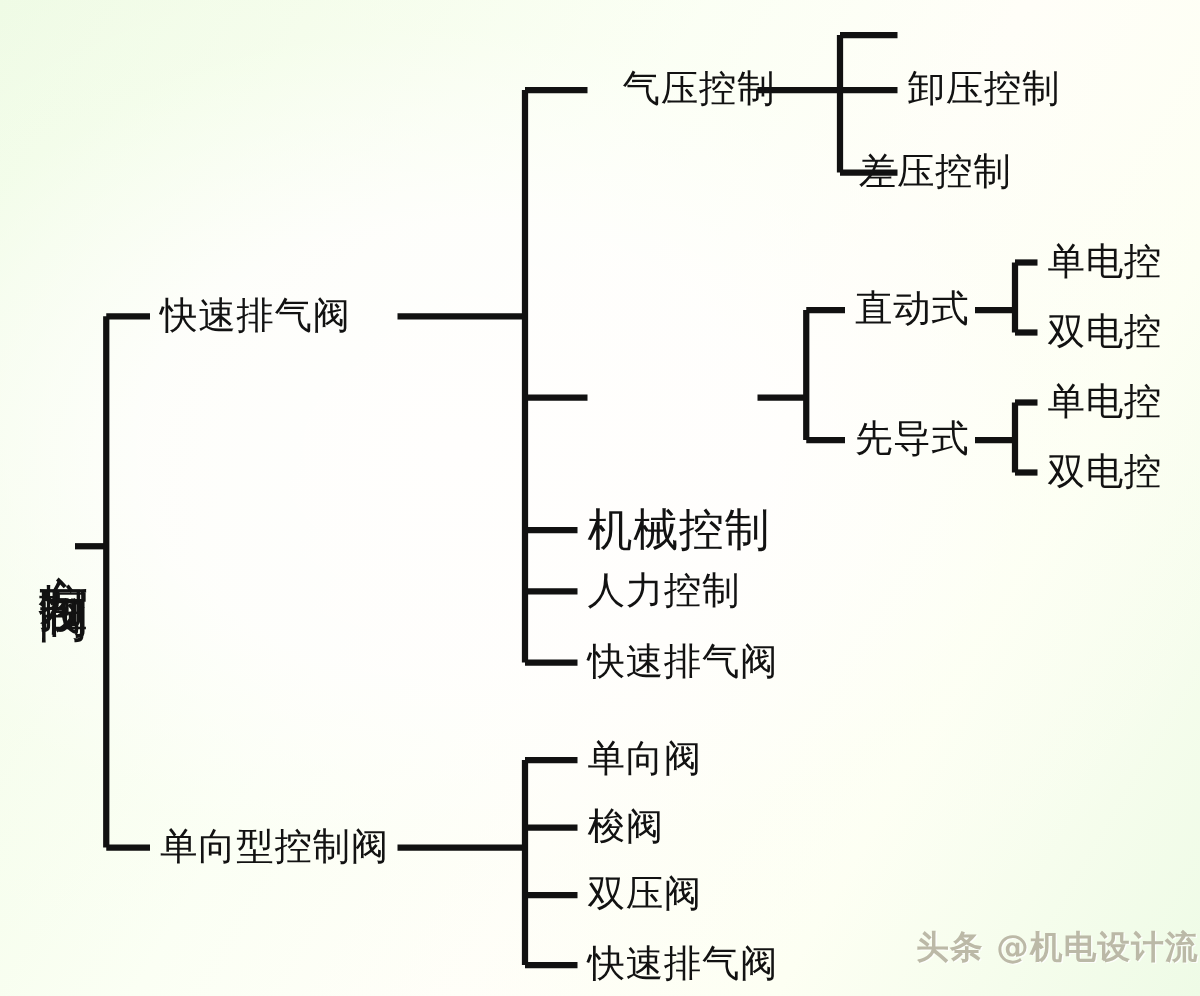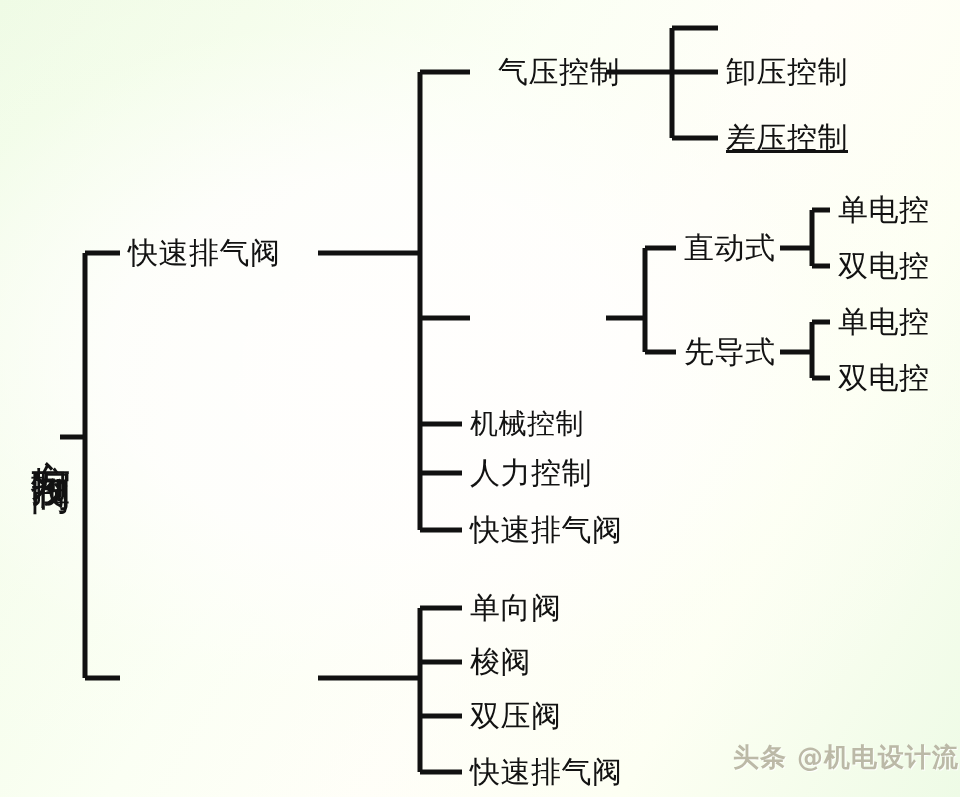--- a/index.html
+++ b/index.html
@@ -95,32 +95,33 @@
         <path d="M 780 352 L 812 352"></path>
         <path d="M 812 322 L 812 378"></path>
         <path d="M 812 322 L 830 322"></path>
         <path d="M 812 378 L 830 378"></path>
       </g>
   </svg>
 
   <div class="node-label node-root" id="root-label" style="left: 30px; top: 437px; font-size: 40px; transform: translateY(-50%);">方向控制阀</div>
 
   <div class="node-label" id="l1-0" style="left: 128px; font-size: 30px; top: 253px; transform: translateY(-50%);">快速排气阀</div>
+  <div class="node-label" id="l1-1" style="left: 128px; font-size: 30px; top: 678px; transform: translateY(-50%);">单向型控制阀</div>
 
   <div class="node-label" id="l2-0" style="left: 498px; font-size: 30px; top: 72px; transform: translateY(-50%);">气压控制</div>
-  <div class="node-label" id="l2-2" style="left: 470px; font-size: 28px; top: 424px; transform: translateY(-50%); text-align: right;">机械控制</div>
+  <div class="node-label" id="l2-2" style="left: 470px; font-size: 36px; top: 424px; transform: translateY(-50%); text-align: right;">机械控制</div>
   <div class="node-label" id="l2-3" style="left: 470px; font-size: 30px; top: 473px; transform: translateY(-50%);">人力控制</div>
   <div class="node-label" id="l2-4" style="left: 470px; font-size: 30px; top: 530px; transform: translateY(-50%);">快速排气阀</div>
   <div class="node-label" id="l2-5" style="left: 470px; font-size: 30px; top: 608px; transform: translateY(-50%);">单向阀</div>
   <div class="node-label" id="l2-6" style="left: 470px; font-size: 30px; top: 662px; transform: translateY(-50%);">梭阀</div>
   <div class="node-label" id="l2-7" style="left: 470px; font-size: 30px; top: 716px; transform: translateY(-50%);">双压阀</div>
   <div class="node-label" id="l2-8" style="left: 470px; font-size: 30px; top: 772px; transform: translateY(-50%);">快速排气阀</div>
 
   <div class="node-label" id="l3-1" style="left: 726px; font-size: 30px; top: 72px; transform: translateY(-50%);">卸压控制</div>
-  <div class="node-label" id="l3-2" style="left: 726px; font-size: 30px; top: 138px; transform: translateY(-50%); text-decoration: underline;">差压控制</div>
+  <div class="node-label" id="l3-2" style="left: 687px; font-size: 30px; top: 138px; transform: translateY(-50%);">差压控制</div>
   <div class="node-label" id="l3-3" style="left: 684px; font-size: 30px; top: 248px; transform: translateY(-50%);">直动式</div>
   <div class="node-label" id="l3-4" style="left: 684px; font-size: 30px; top: 352px; transform: translateY(-50%);">先导式</div>
 
   <div class="node-label" id="l4-0" style="left: 838px; font-size: 30px; top: 210px; transform: translateY(-50%);">单电控</div>
   <div class="node-label" id="l4-1" style="left: 838px; font-size: 30px; top: 266px; transform: translateY(-50%);">双电控</div>
   <div class="node-label" id="l4-2" style="left: 838px; font-size: 30px; top: 322px; transform: translateY(-50%);">单电控</div>
   <div class="node-label" id="l4-3" style="left: 838px; font-size: 30px; top: 378px; transform: translateY(-50%);">双电控</div>
 
   <div class="watermark" id="watermark" style="left: 733px; top: 740px; font-size: 26px;">头条 @机电设计流</div>
 

